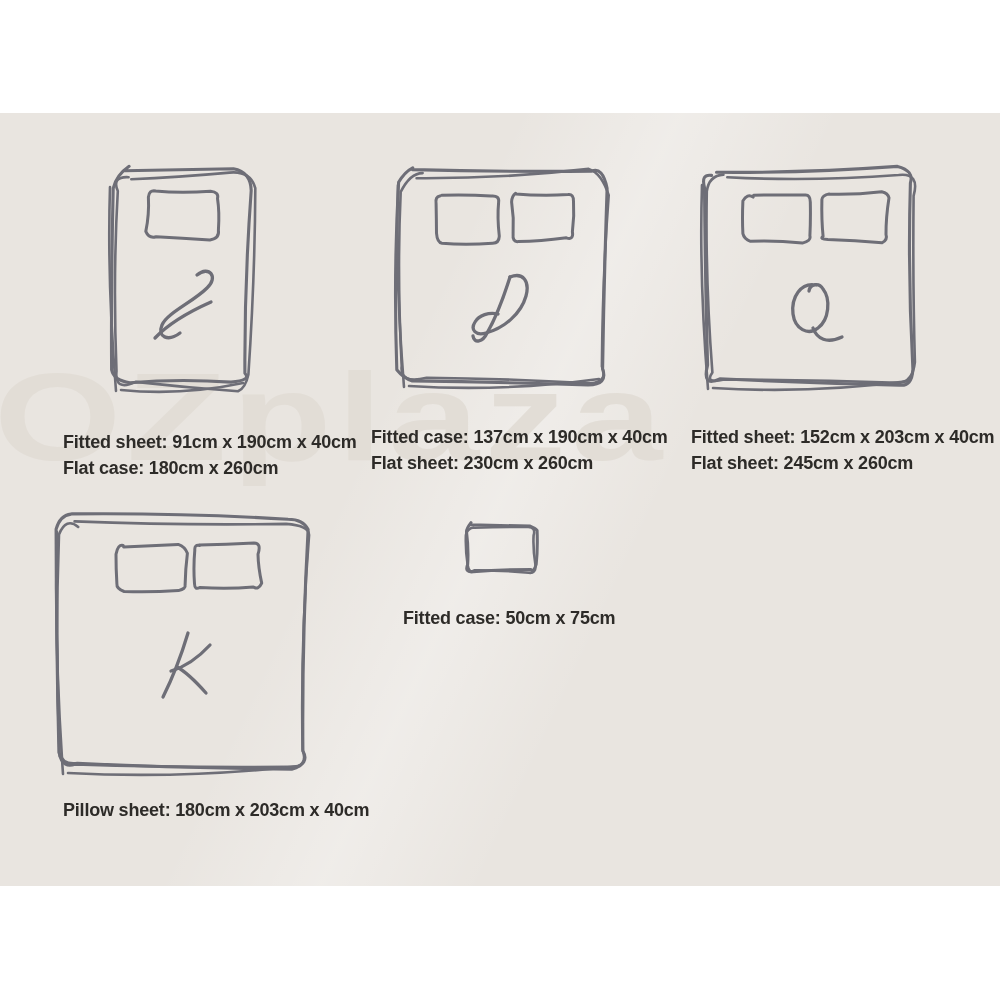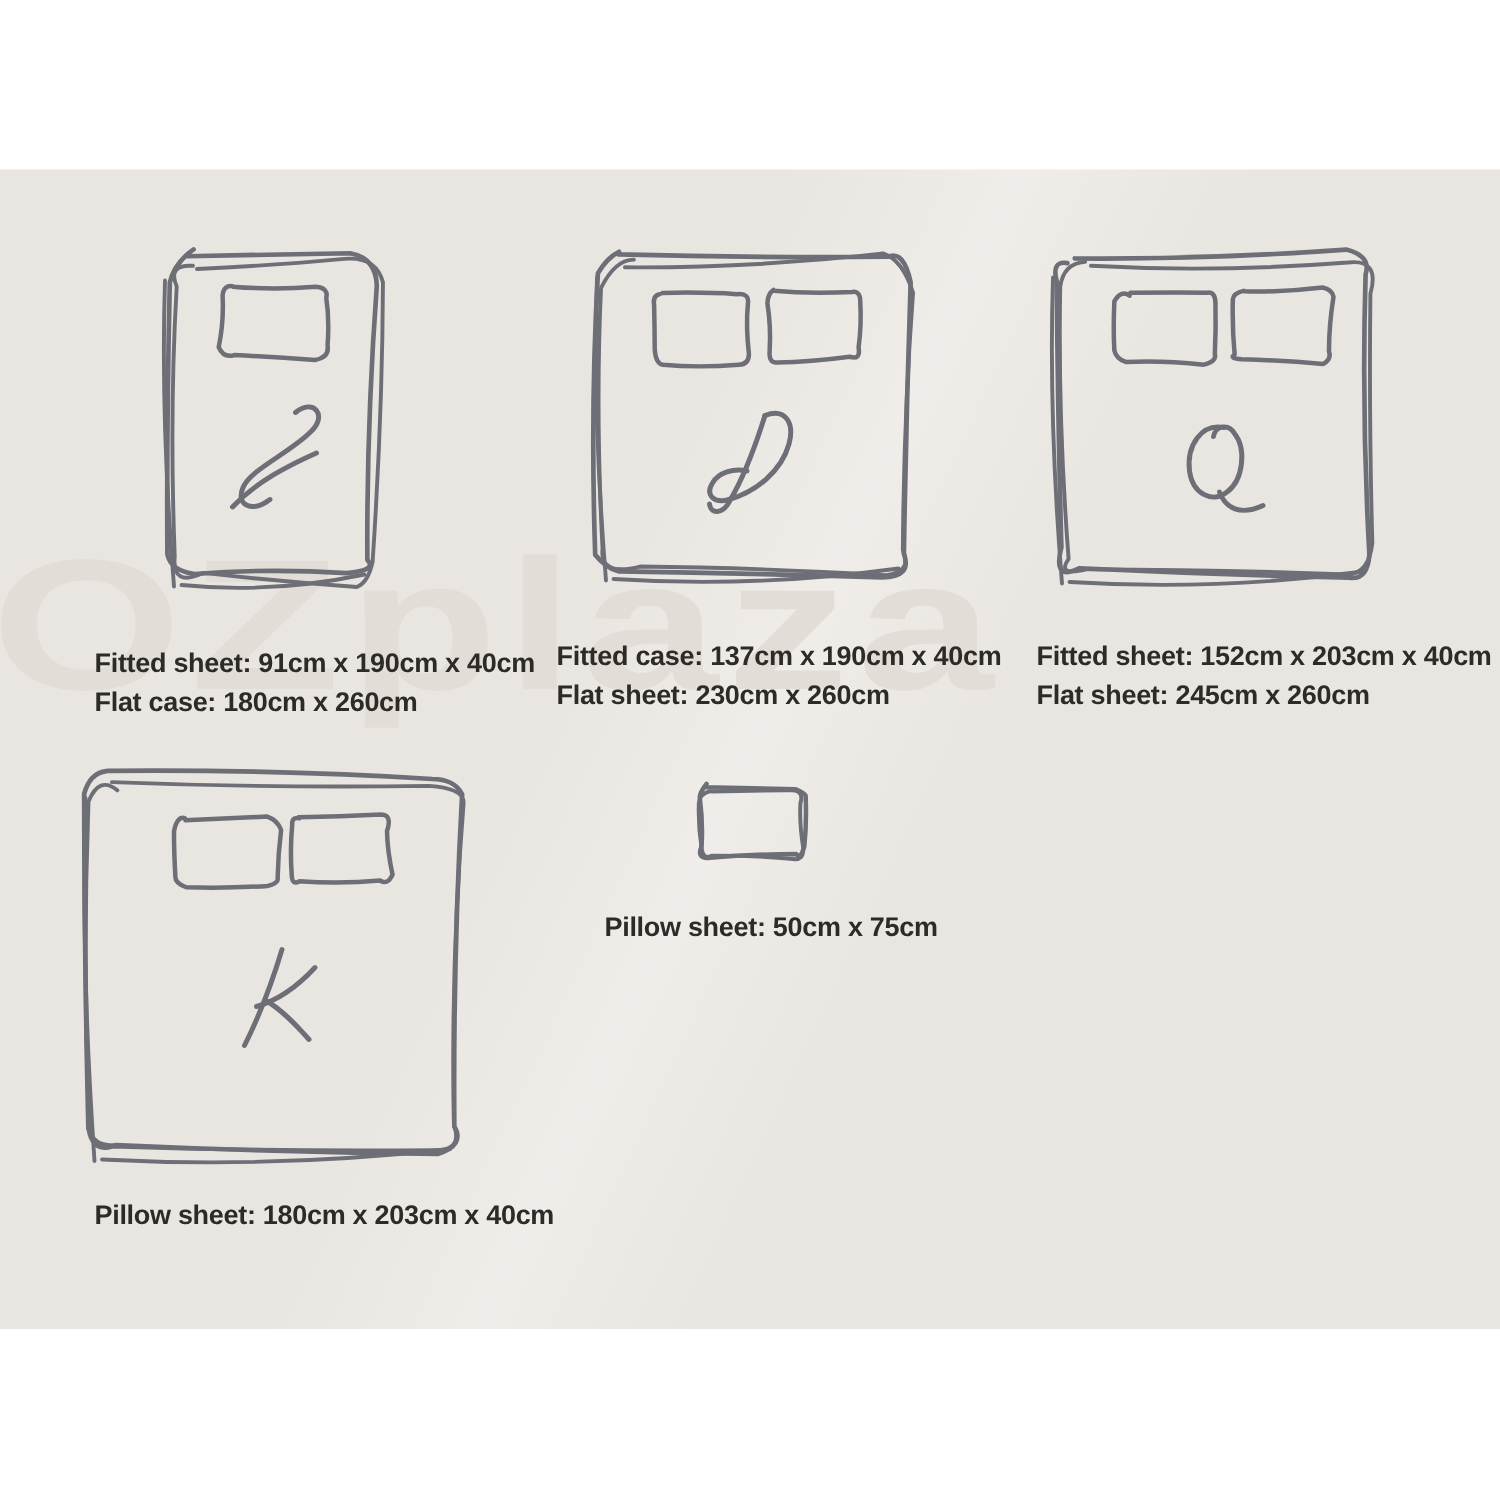--- a/index.html
+++ b/index.html
@@ -125,14 +125,14 @@
     <div>Fitted case: 137cm x 190cm x 40cm</div>
     <div>Flat sheet: 230cm x 260cm</div>
   </div>
   <div class="spec" style="left:691px;top:424px;">
     <div>Fitted sheet: 152cm x 203cm x 40cm</div>
     <div>Flat sheet: 245cm x 260cm</div>
   </div>
   <div class="spec" style="left:63px;top:797px;">
     <div>Pillow sheet: 180cm x 203cm x 40cm</div>
   </div>
-  <div class="spec" style="left:403px;top:605px;">Pillow sheet: 50cm x 75cm</div>
+  <div class="spec" style="left:403px;top:605px;">Fitted case: 50cm x 75cm</div>
 </div>
 
 </body></html>

